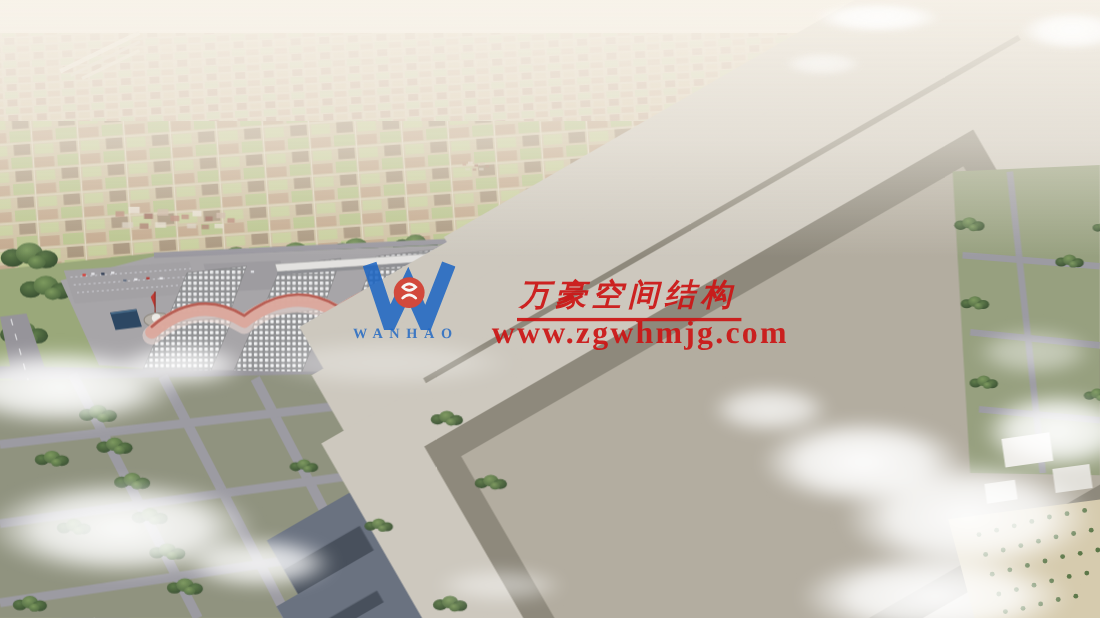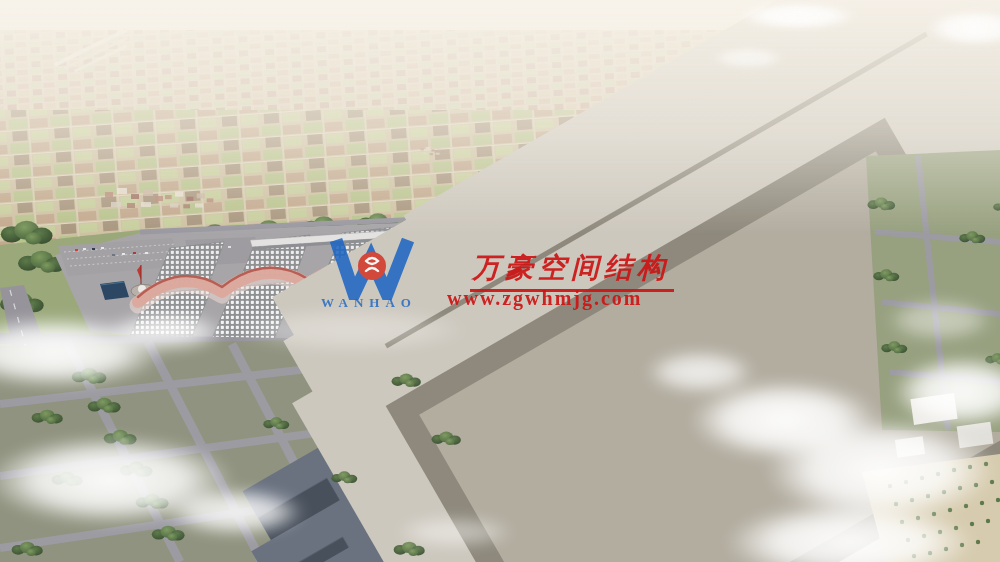--- a/index.html
+++ b/index.html
@@ -12,21 +12,21 @@
   .wm-word{position:absolute;left:321px;top:295px;width:135px;
            font-family:"Liberation Serif",serif;font-weight:bold;font-size:13px;
            letter-spacing:6px;color:var(--wm_blue,#1a64c4);opacity:.8;white-space:nowrap;}
   .wm-cn{position:absolute;left:470px;top:249px;
          font-family:"DejaVu Sans",sans-serif;font-weight:bold;font-style:italic;
          font-size:28px;letter-spacing:5px;color:var(--wm_red,#cd1414);
          border-bottom:3px solid var(--wm_red,#cd1414);padding:0 4px 2px 2px;
          opacity:.92;white-space:nowrap;}
   .wm-url{position:absolute;left:447px;top:287px;
           font-family:"Liberation Serif",serif;font-weight:bold;
-          font-size:20px;letter-spacing:2px;color:var(--wm_red,#cd1414);
+          font-size:29px;letter-spacing:2px;color:var(--wm_red,#cd1414);
           opacity:.92;white-space:nowrap;}
 </style>
 </head>
 <body>
 
 <div class="stage">
 
 <svg class="scene" width="1000" height="562" viewBox="0 0 1000 562" xmlns="http://www.w3.org/2000/svg">
 <defs>
   <linearGradient id="gSky" x1="0" y1="0" x2="0" y2="1">

